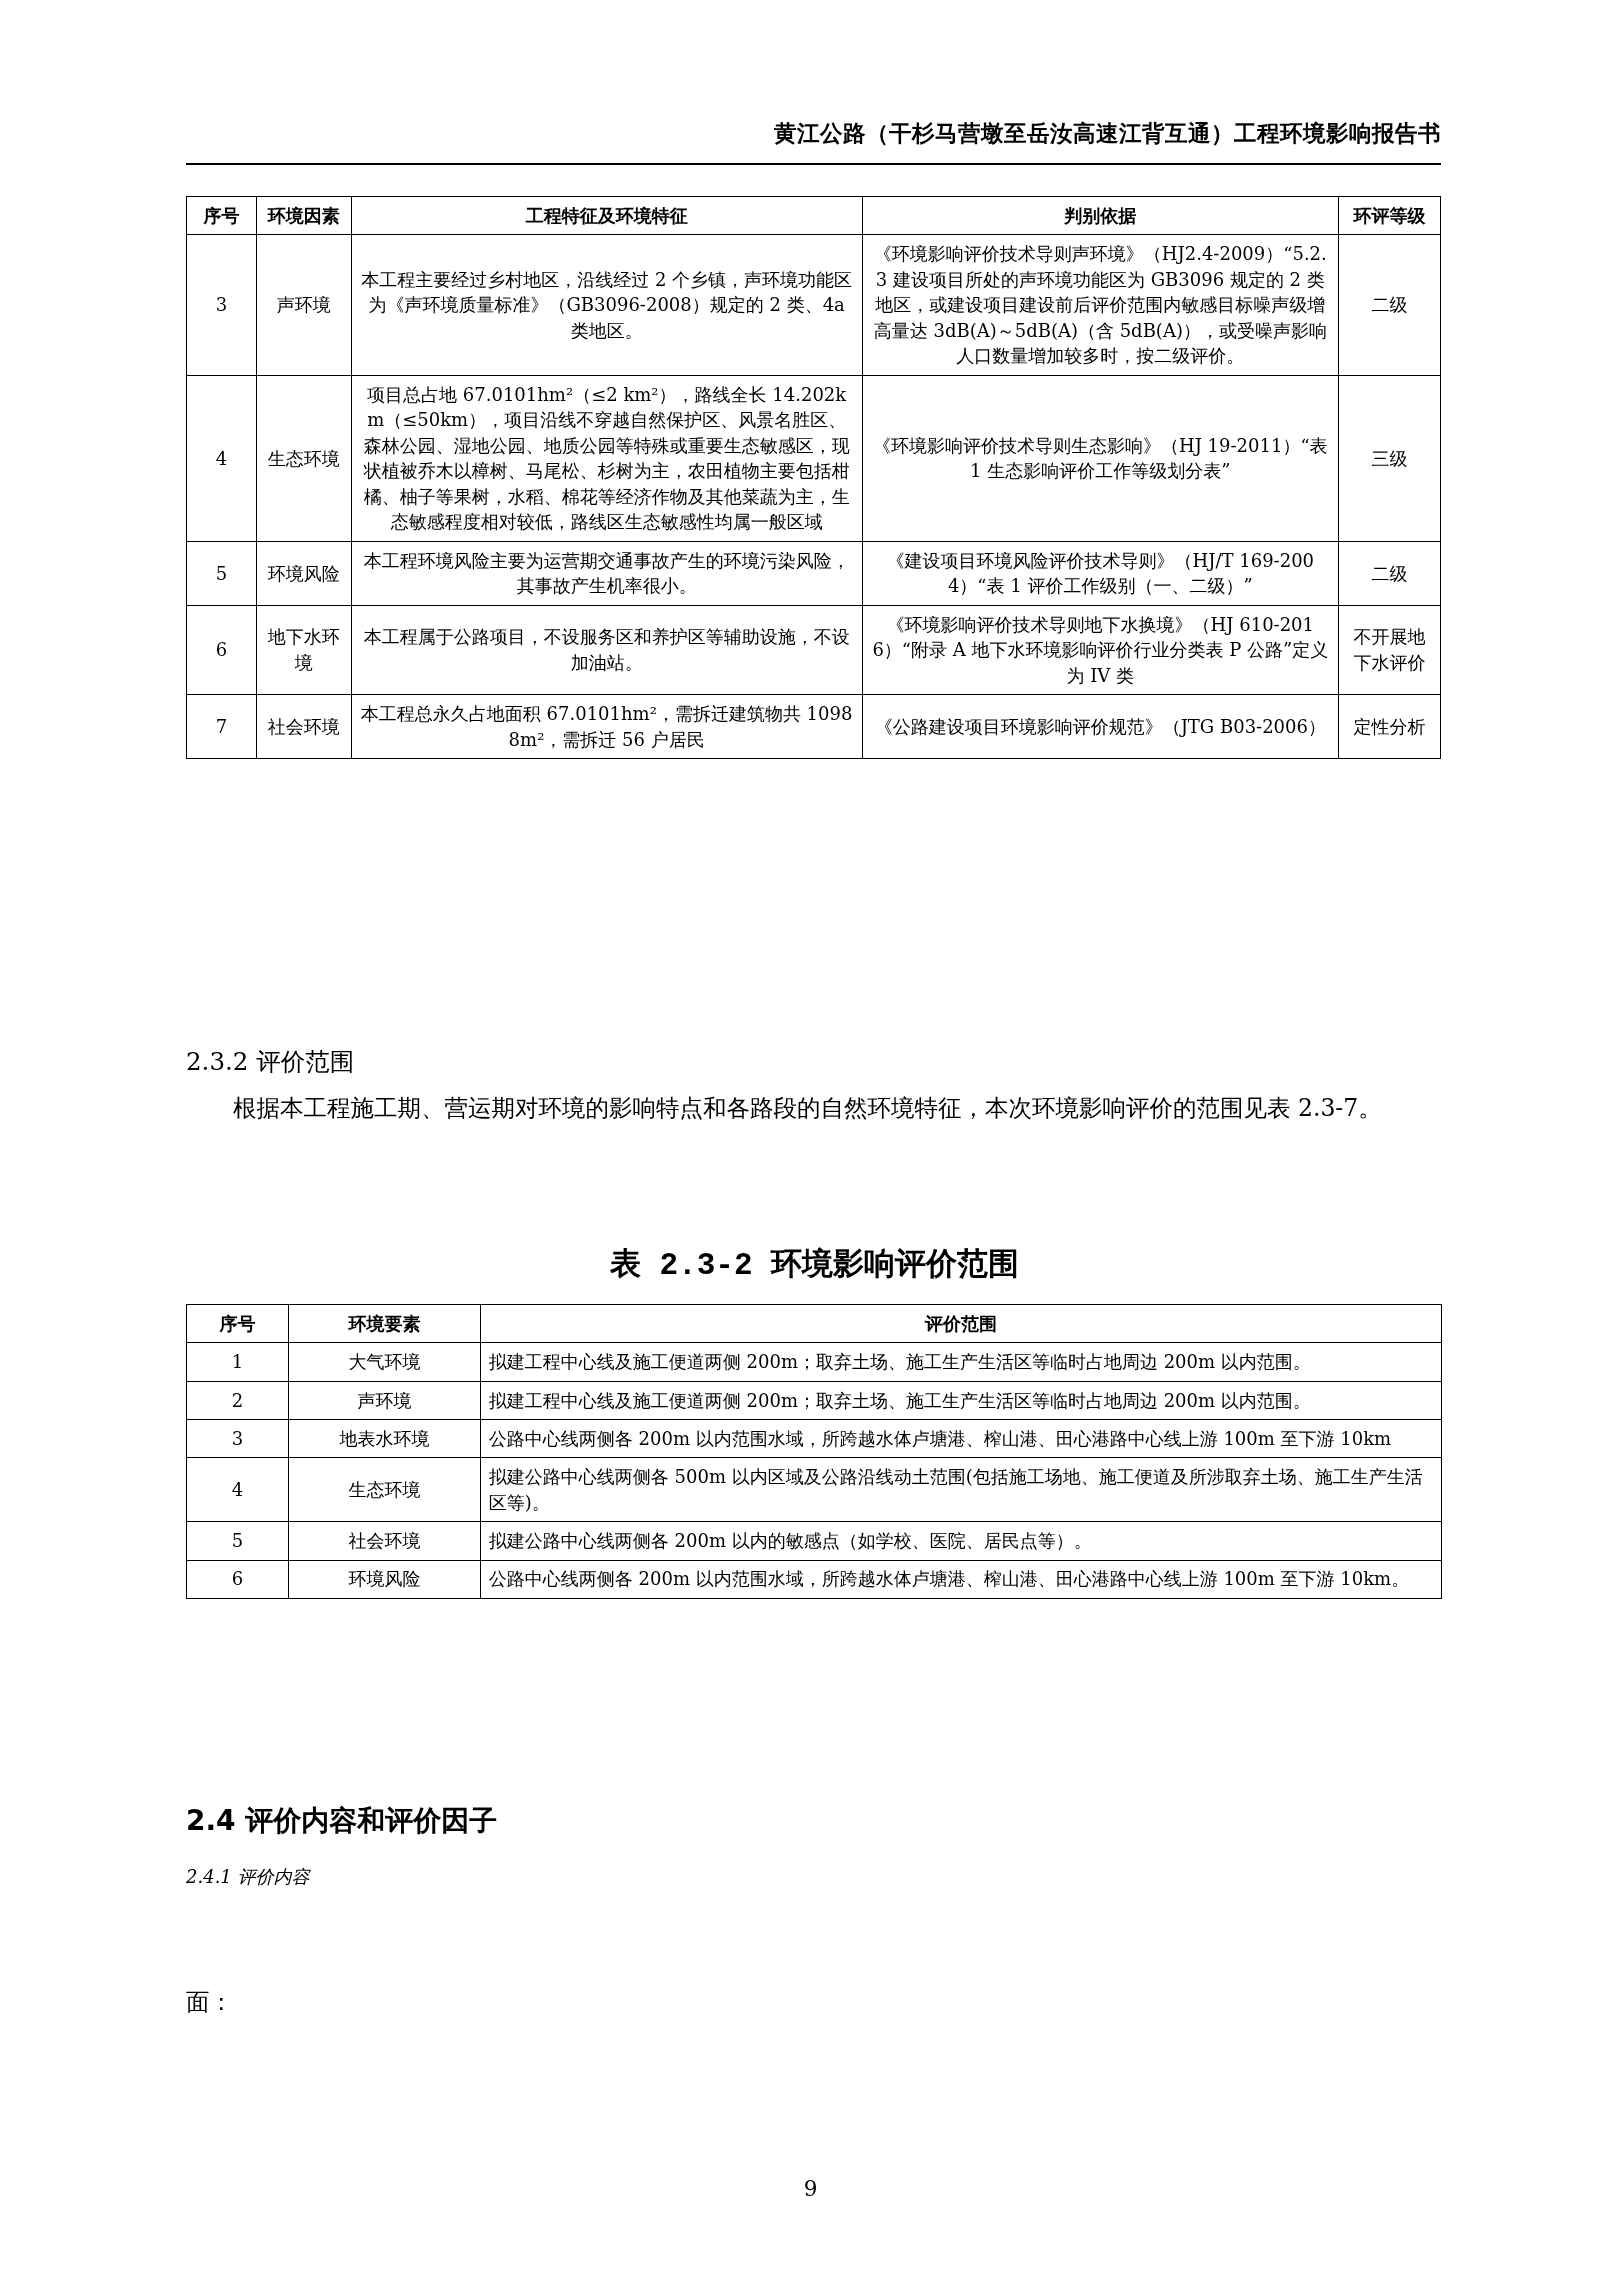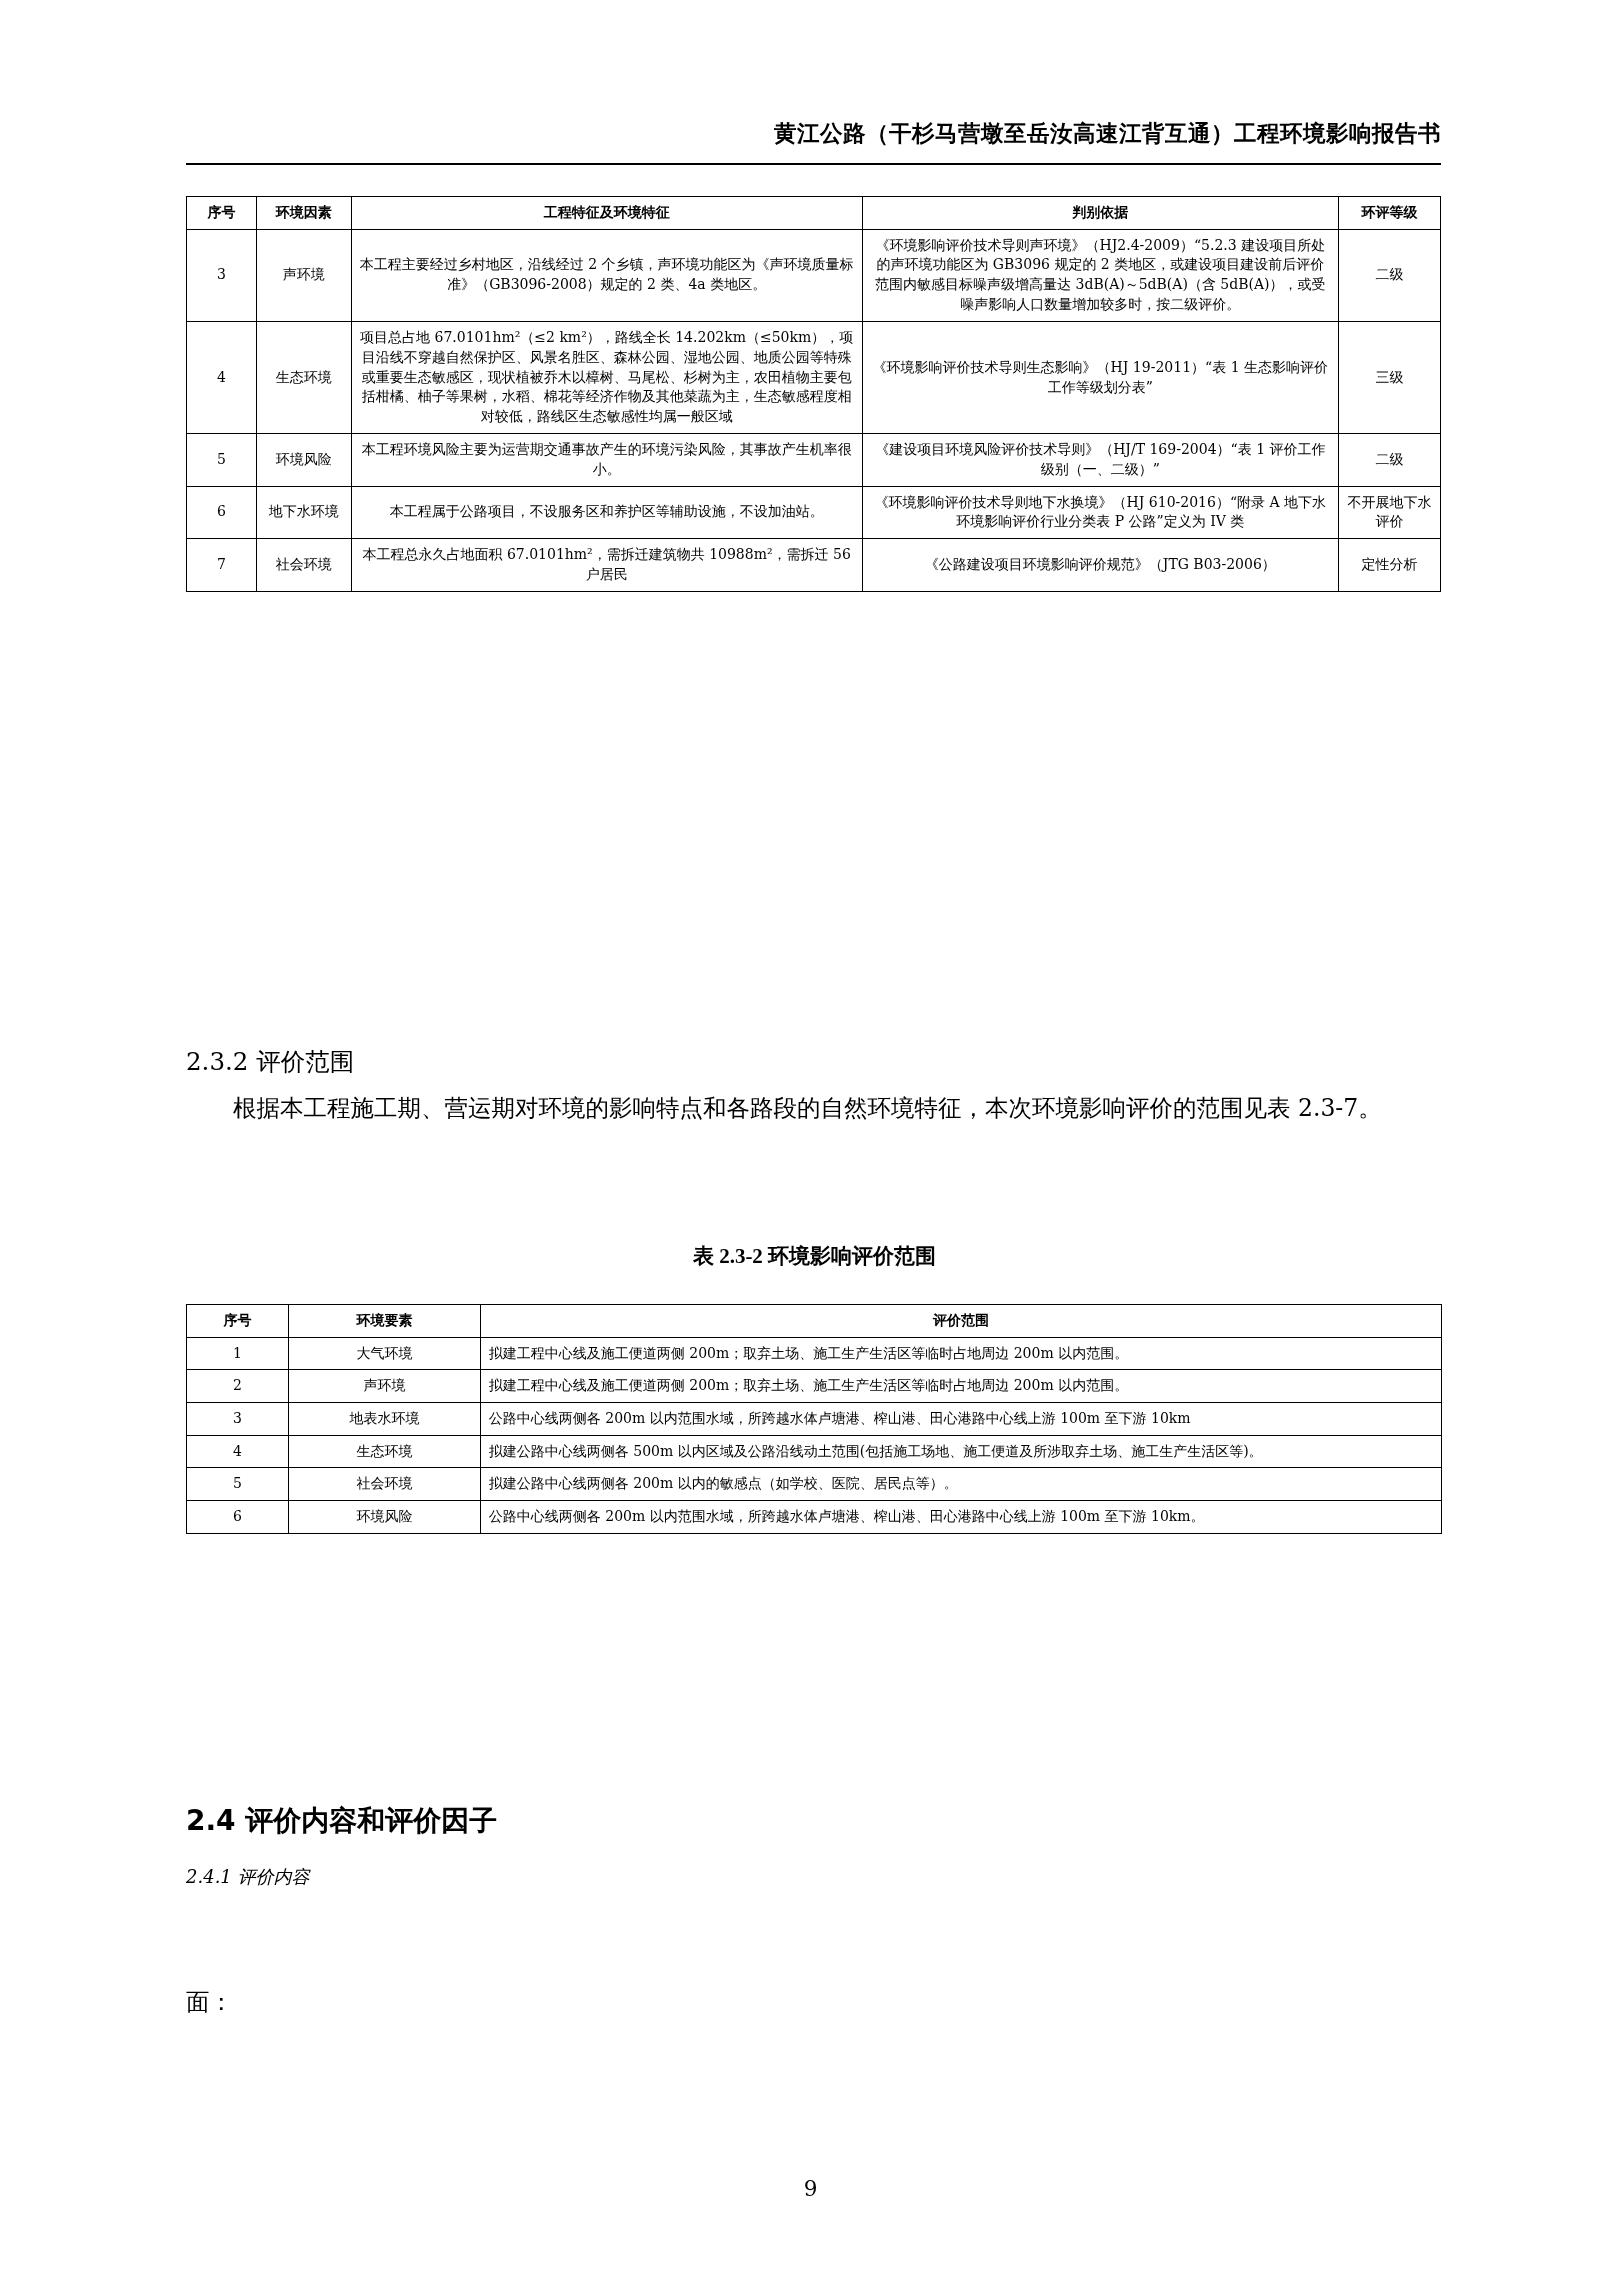--- a/index.html
+++ b/index.html
@@ -41,21 +41,21 @@
     left: 186px;
     width: 1255px;
     height: 2px;
     background: #000;
   }
   
   table.doc {
     border-collapse: collapse;
     table-layout: fixed;
     font-family: "DejaVu Serif", "Liberation Serif", serif;
-    font-size: 14px;
+    font-size: 18px;
     line-height: 1.42;
   }
   table.doc td, table.doc th {
     border: 1.6px solid #000;
     padding: 5.9px 7.8px;
     vertical-align: middle;
     text-align: center;
     word-break: break-all;
   }
   td.just {
@@ -77,22 +77,22 @@
   
   .para {
     position: absolute;
     font-family: "DejaVu Serif", "Liberation Serif", serif;
     font-size: 23.5px;
     line-height: 1.9;
     color: #000;
   }
   .sec232 { top: 1039px; left: 186px; width: 784px; font-size: 24.5px; }
   .p1 { top: 1086px; left: 186px; width: 1257px; text-align: justify; text-indent: 2em; }
-  .tabcap { top: 1237px; left: 186px; width: 1257px; text-align: center; font-weight: bold; font-size: 21px;
-            font-family: Liberation Serif, serif; }
+  .tabcap { top: 1237px; left: 186px; width: 1257px; text-align: center; font-weight: bold; font-size: 31px;
+            font-family: Liberation Mono, monospace; }
   .sec24 { top: 1794px; left: 186px; width: 882px; font-size: 28px; font-weight: bold;
            font-family: "DejaVu Sans","Liberation Sans",sans-serif; }
   .sec241 { top: 1860px; left: 186px; width: 882px; font-size: 18px; font-style: italic; }
   .p2 { top: 1923px; left: 186px; width: 1257px; text-align: justify; text-indent: 2em; }
   .p2b { top: 1980px; left: 186px; width: 1257px; }
   .pagenum {
     position: absolute;
     top: 2176px; left: 0; width: 1621px;
     text-align: center;
     font-family: "DejaVu Serif", "Liberation Serif", serif;

